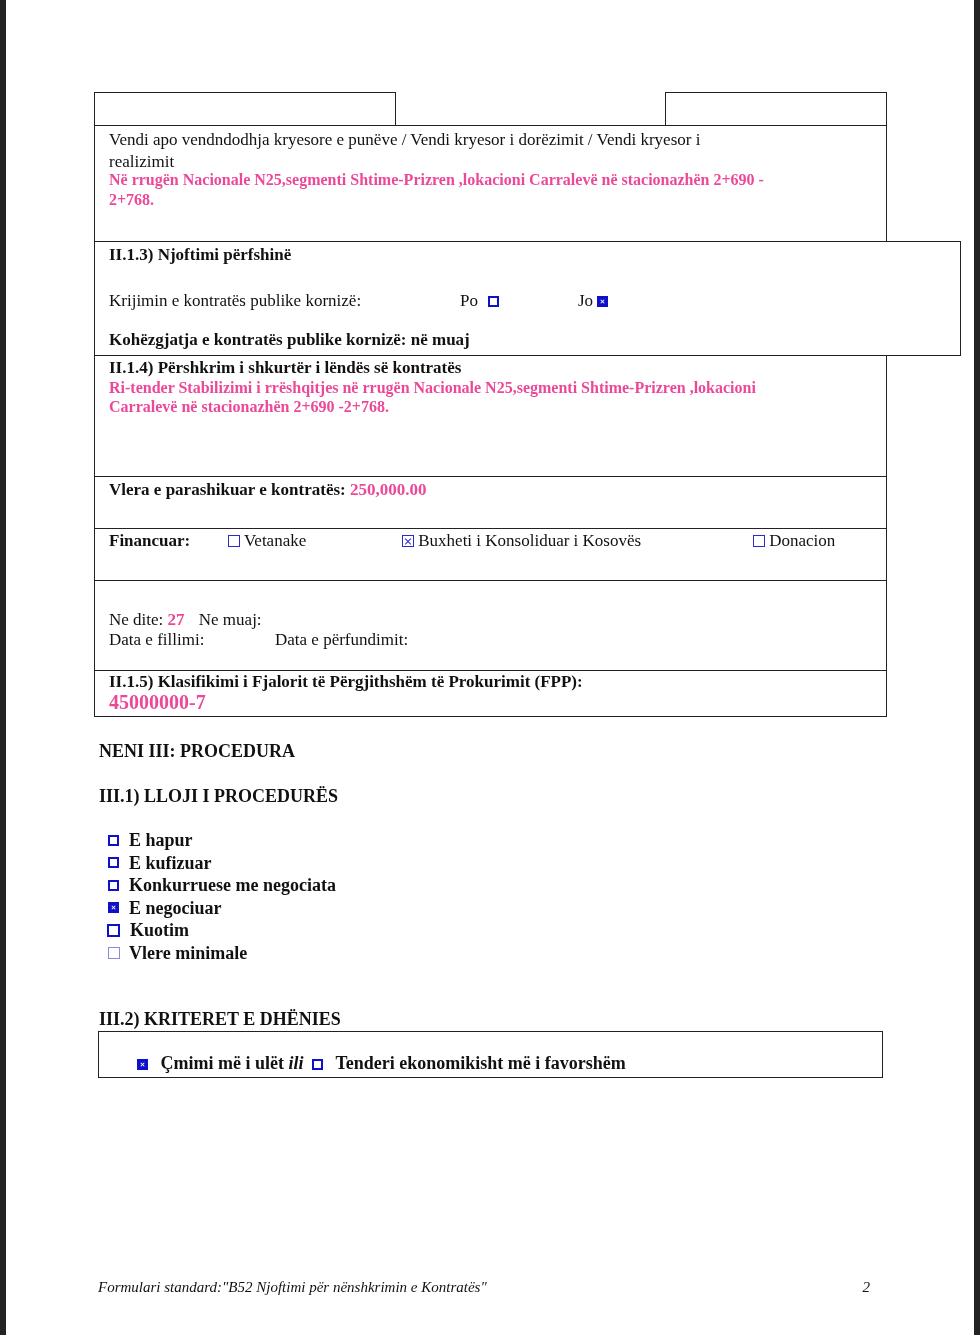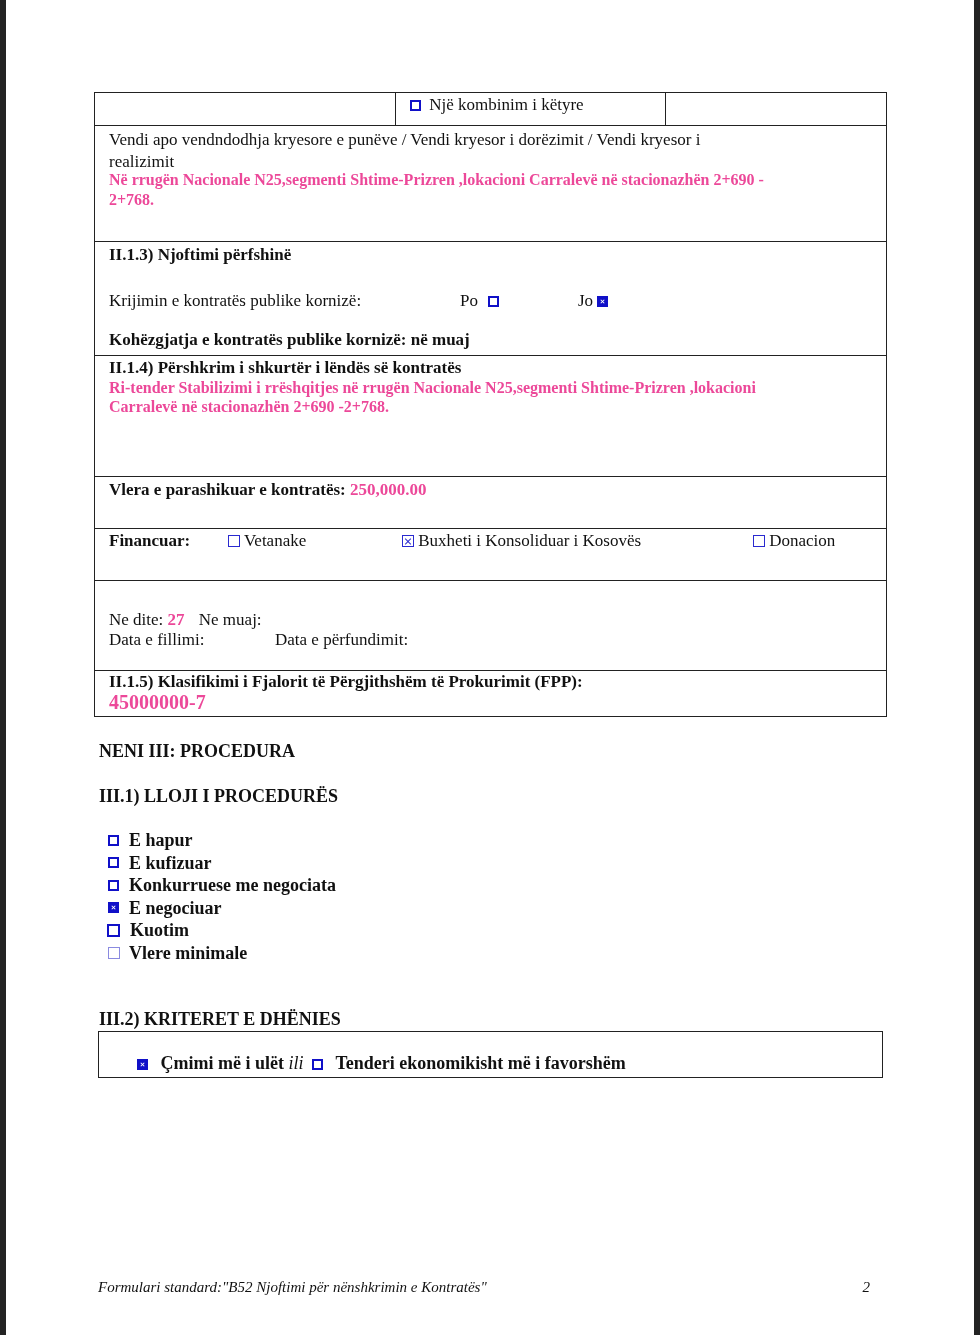--- a/index.html
+++ b/index.html
@@ -33,34 +33,30 @@
 </style>
 </head>
 <body>
 
 <div class="edge left"></div>
 <div class="edge right"></div>
 
 <div class="page">
 
   <div class="cell" style="left:94px;top:92px;width:302px;height:34px;"></div>
-  <div class="cell" style="left:395px;top:92px;width:271px;height:34px;padding:2px 0 0 14px;">
-    <span class="chk"></span>
-    <span style="margin-left:4px;">Një kombinim i këtyre</span>
-  </div>
   <div class="cell" style="left:665px;top:92px;width:222px;height:34px;"></div>
 
   <div class="cell" style="left:94px;top:125px;width:793px;height:117px;padding:4px 0 0 14px;">
     <div style="height:22px;">Vendi apo vendndodhja kryesore e  punëve / Vendi kryesor i dorëzimit / Vendi kryesor i</div>
     <div style="height:18px;">realizimit</div>
     <div class="blue" style="font-size:16px;height:20px;">Në rrugën Nacionale N25,segmenti Shtime-Prizren ,lokacioni Carralevë në stacionazhën 2+690 -</div>
     <div class="blue" style="font-size:16px;">2+768.</div>
   </div>
 
-  <div class="cell" style="left:94px;top:241px;width:793px;height:115px;padding:3px 0 0 14px;">
+  <div class="cell" style="left:94px;top:241px;width:867px;height:115px;padding:3px 0 0 14px;">
     <div class="bold">II.1.3) Njoftimi përfshinë</div>
     <div style="position:relative;height:24px;margin-top:26px;">
       <span>Krijimin e kontratës publike kornizë:</span>
       <span class="abs" style="left:351px;top:0;">
         <span>Po</span>
         <span class="chk" style="margin-left:6px;"></span>
       </span>
       <span class="abs" style="left:469px;top:0;">
         <span>Jo</span>
         <span class="chk on"></span>
@@ -140,21 +136,21 @@
     <div class="item" style="gap:9px;">
       <span class="chk pale"></span>
       <span>Vlere minimale</span>
     </div>
   </div>
 
   <div class="abs heading" style="left:99px;top:1009px;">III.2) KRITERET E DHËNIES</div>
   <div class="cell" style="left:98px;top:1031px;width:785px;height:47px;padding:21px 0 0 38px;font-size:18px;font-weight:bold;">
     <span class="chk on"></span>
     <span style="margin-left:8px;">Çmimi më i ulët</span>
-    <i style="font-weight:normal;margin-top:17px;">ili</i>
+    <i style="font-weight:bold;margin-top:17px;">ili</i>
     <span class="chk" style="margin-left:4px;"></span>
     <span style="margin-left:8px;">Tenderi ekonomikisht më i favorshëm</span>
   </div>
 
   <div class="footer">
     <span>Formulari standard:"B52 Njoftimi për nënshkrimin e Kontratës"</span>
     <span class="num">2</span>
   </div>
 </div>
 

